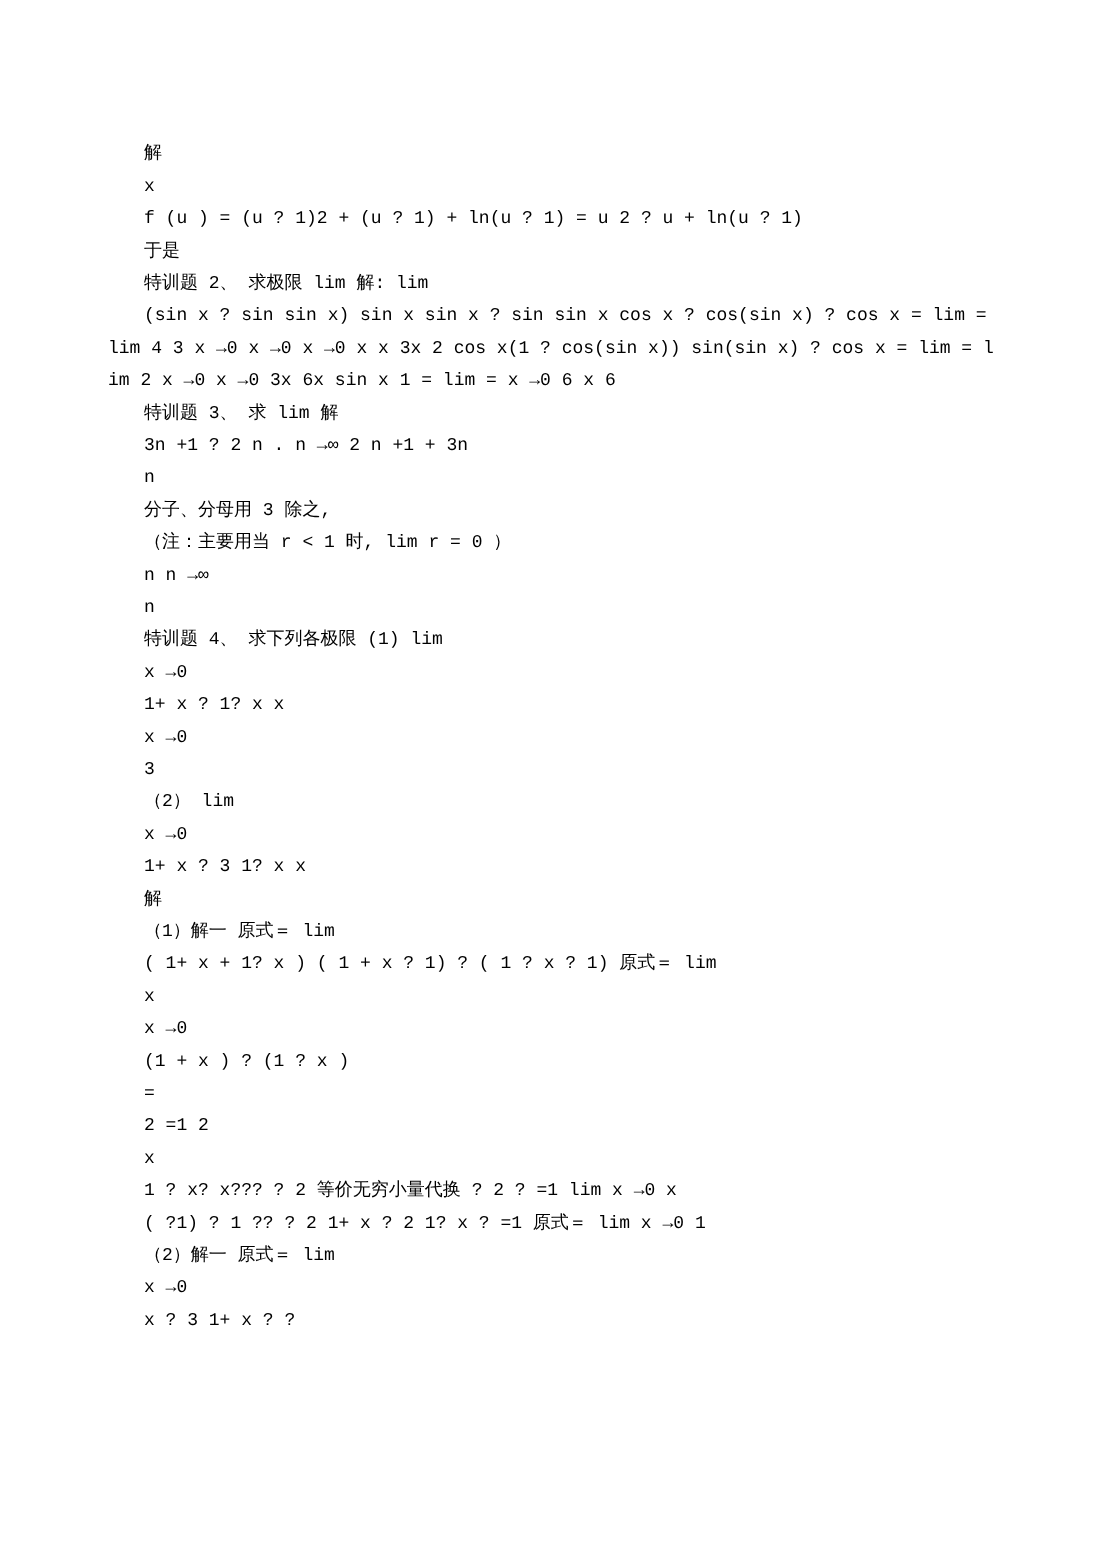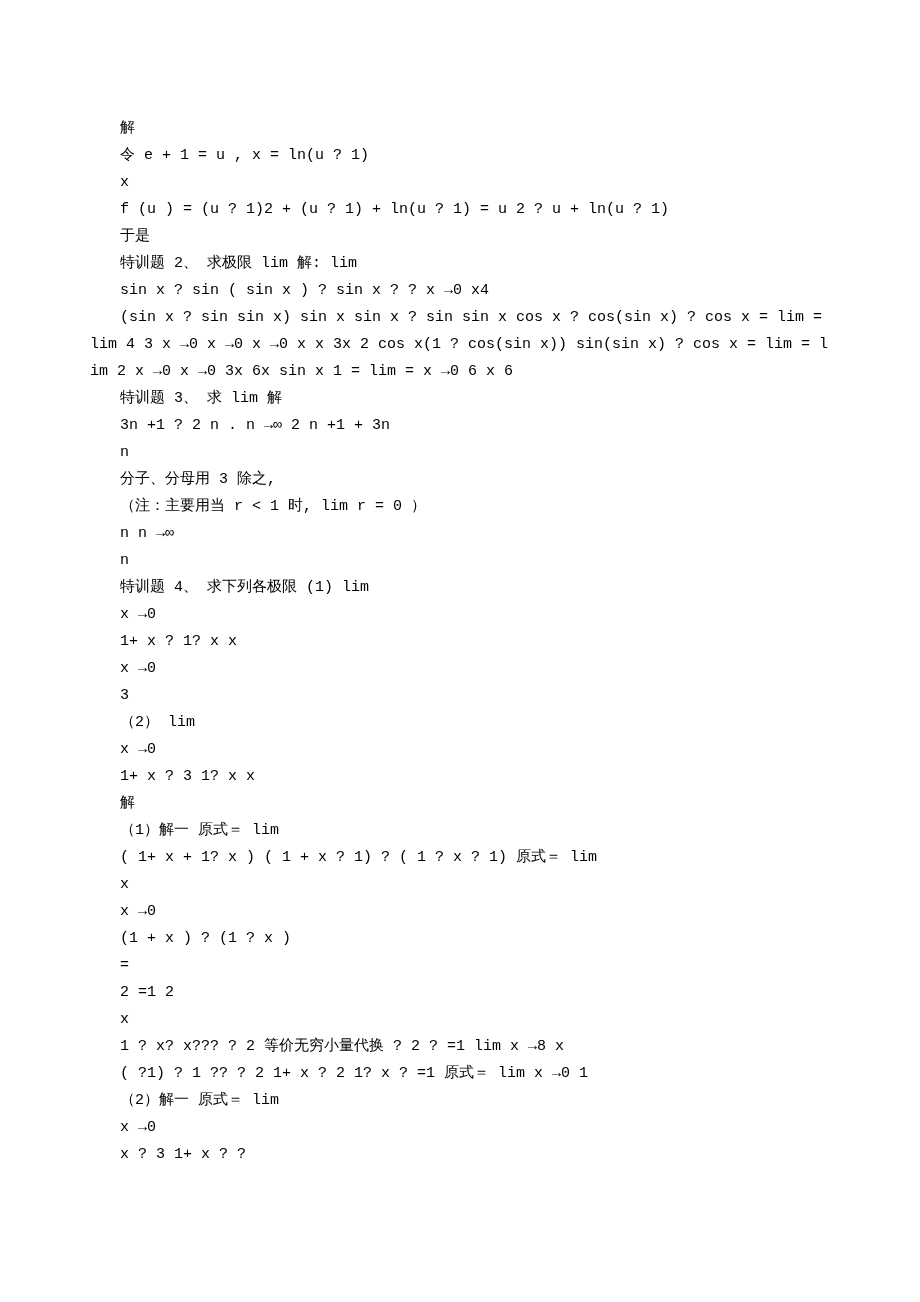--- a/index.html
+++ b/index.html
@@ -22,26 +22,24 @@
   .line {
     text-indent: 2em;
     margin: 0;
   }
 </style>
 </head>
 <body>
 
 <div class="page" id="doc-root">
     <p class="line">解</p>
-    <p class="line">令 e + 1 = u ,  x = ln(u ? 1)</p>
     <p class="line">x</p>
     <p class="line">f (u ) = (u ? 1)2 + (u ? 1) + ln(u ? 1) = u 2 ? u + ln(u ? 1)</p>
     <p class="line">于是</p>
     <p class="line">特训题 2、 求极限 lim 解:  lim</p>
-    <p class="line">sin x ? sin ( sin x ) ? sin x ? ? x →0 x4</p>
     <p class="line">(sin x ? sin sin x) sin x sin x ? sin sin x cos x ? cos(sin x) ? cos x = lim = lim 4 3 x →0 x →0 x →0 x x 3x 2 cos x(1 ? cos(sin x)) sin(sin x) ? cos x = lim = lim 2 x →0 x →0 3x 6x sin x 1 = lim = x →0 6 x 6</p>
     <p class="line">特训题 3、 求 lim 解</p>
     <p class="line">3n +1 ? 2 n . n →∞ 2 n +1 + 3n</p>
     <p class="line">n</p>
     <p class="line">分子、分母用 3 除之,</p>
     <p class="line">（注：主要用当 r &lt; 1 时,  lim r = 0 ）</p>
     <p class="line">n n →∞</p>
     <p class="line">n</p>
     <p class="line">特训题 4、 求下列各极限  (1)  lim</p>
     <p class="line">x →0</p>
@@ -53,18 +51,18 @@
     <p class="line">1+ x ? 3 1? x x</p>
     <p class="line">解</p>
     <p class="line">（1）解一 原式＝ lim</p>
     <p class="line">( 1+ x + 1? x )  ( 1 + x ? 1) ? ( 1 ? x ? 1) 原式＝ lim</p>
     <p class="line">x</p>
     <p class="line">x →0</p>
     <p class="line">(1 + x ) ? (1 ? x )</p>
     <p class="line">=</p>
     <p class="line">2 =1 2</p>
     <p class="line">x</p>
-    <p class="line">1 ? x? x??? ? 2 等价无穷小量代换 ? 2 ? =1 lim x →8 x</p>
+    <p class="line">1 ? x? x??? ? 2 等价无穷小量代换 ? 2 ? =1 lim x →0 x</p>
     <p class="line">( ?1) ? 1 ?? ? 2 1+ x ? 2 1? x ? =1 原式＝ lim x →0 1</p>
     <p class="line">（2）解一 原式＝ lim</p>
     <p class="line">x →0</p>
     <p class="line">x ? 3 1+ x ? ?</p>
   </div>
 
 </body></html>

